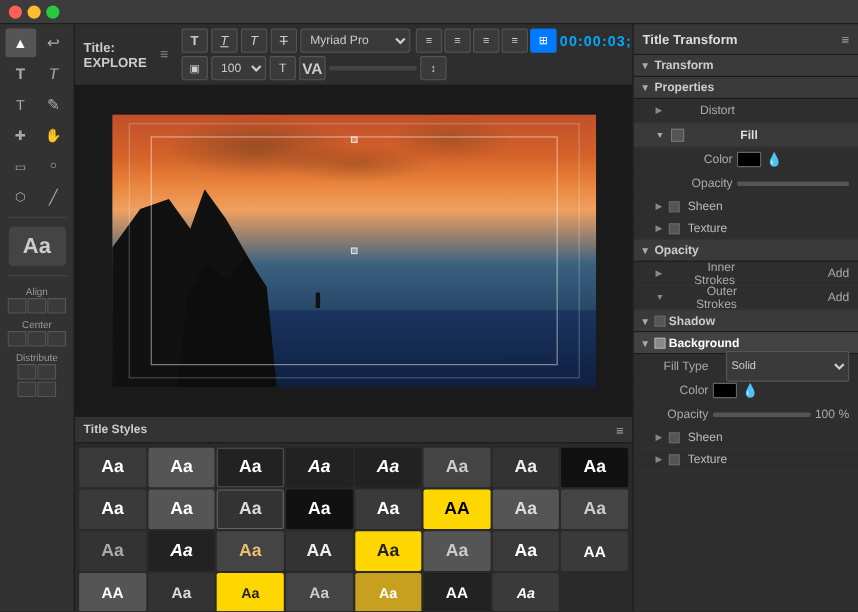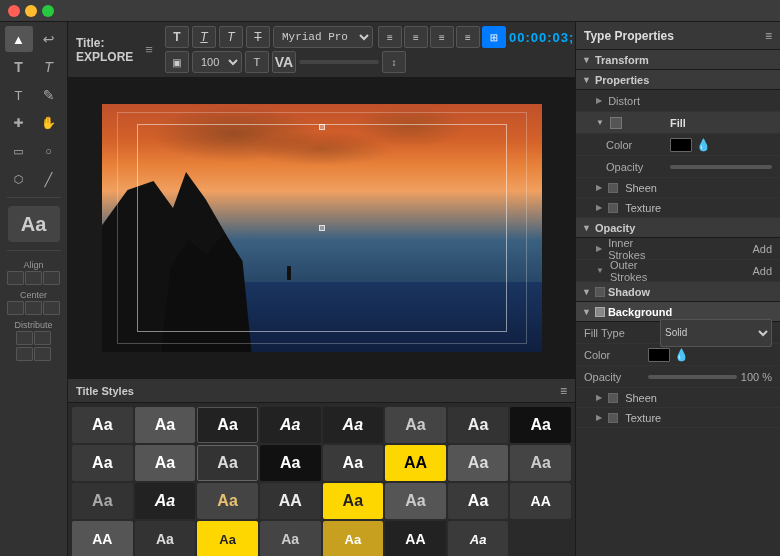--- a/index.html
+++ b/index.html
@@ -336,20 +336,21 @@
       display: flex; align-items: center;
       padding: 0 8px;
       border-bottom: 1px solid #333;
       gap: 4px;
     }
     .prop-label {
       font-size: 11px;
       color: #aaa;
       width: 60px;
       flex-shrink: 0;
+      text-align: right;
     }
     .prop-arrow {
       font-size: 8px;
       color: #888;
       margin-right: 2px;
     }
     .prop-indent {
       padding-left: 20px;
     }
     .prop-indent2 {
@@ -528,21 +529,21 @@
     <div class="title-toolbar">
       <span class="title-label">Title: EXPLORE</span>
       <span style="color:#888;font-size:13px;margin-left:4px;">≡</span>
 
       <div style="display:flex;flex-direction:column;gap:3px;margin-left:8px;">
         <div style="display:flex;gap:3px;align-items:center;">
           <div class="toolbar-btn" style="font-weight:bold;">T</div>
           <div class="toolbar-btn" style="font-style:italic;text-decoration:underline;">T</div>
           <div class="toolbar-btn" style="font-style:italic;">T</div>
           <div class="toolbar-btn" style="text-decoration:line-through;">T</div>
-          <select class="toolbar-select" style="width:100px;font-family:Liberation Mono, monospace;">
+          <select class="toolbar-select" style="width:100px;">
             <option>Myriad Pro</option>
           </select>
           <div style="display:flex;flex-direction:column;gap:1px;margin-left:2px;">
             <div style="display:flex;gap:2px;align-items:center;">
               <div class="toolbar-btn" style="font-size:10px;">≡</div>
               <div class="toolbar-btn" style="font-size:10px;">≡</div>
               <div class="toolbar-btn" style="font-size:10px;">≡</div>
               <div class="toolbar-btn" style="font-size:10px;">≡</div>
               <div class="toolbar-btn" style="background:#007aff;border-color:#007aff;color:#fff;font-size:10px;">⊞</div>
             </div>
@@ -614,21 +615,21 @@
           <div class="style-cell s30">Aa</div>
           <div class="style-cell s31">AA</div>
           <div class="style-cell s32">Aa</div>
         </div>
     </div>
 
   </div>
 
   <div class="right-panel">
     <div class="panel-title-bar">
-      <span>Type Properties</span>
+      <span>Title Transform</span>
       <span class="menu-icon">≡</span>
     </div>
 
     <div class="section-header">
       <span class="arrow">▼</span>
       <span>Transform</span>
     </div>
 
     <div class="section-header">
       <span class="arrow">▼</span>

